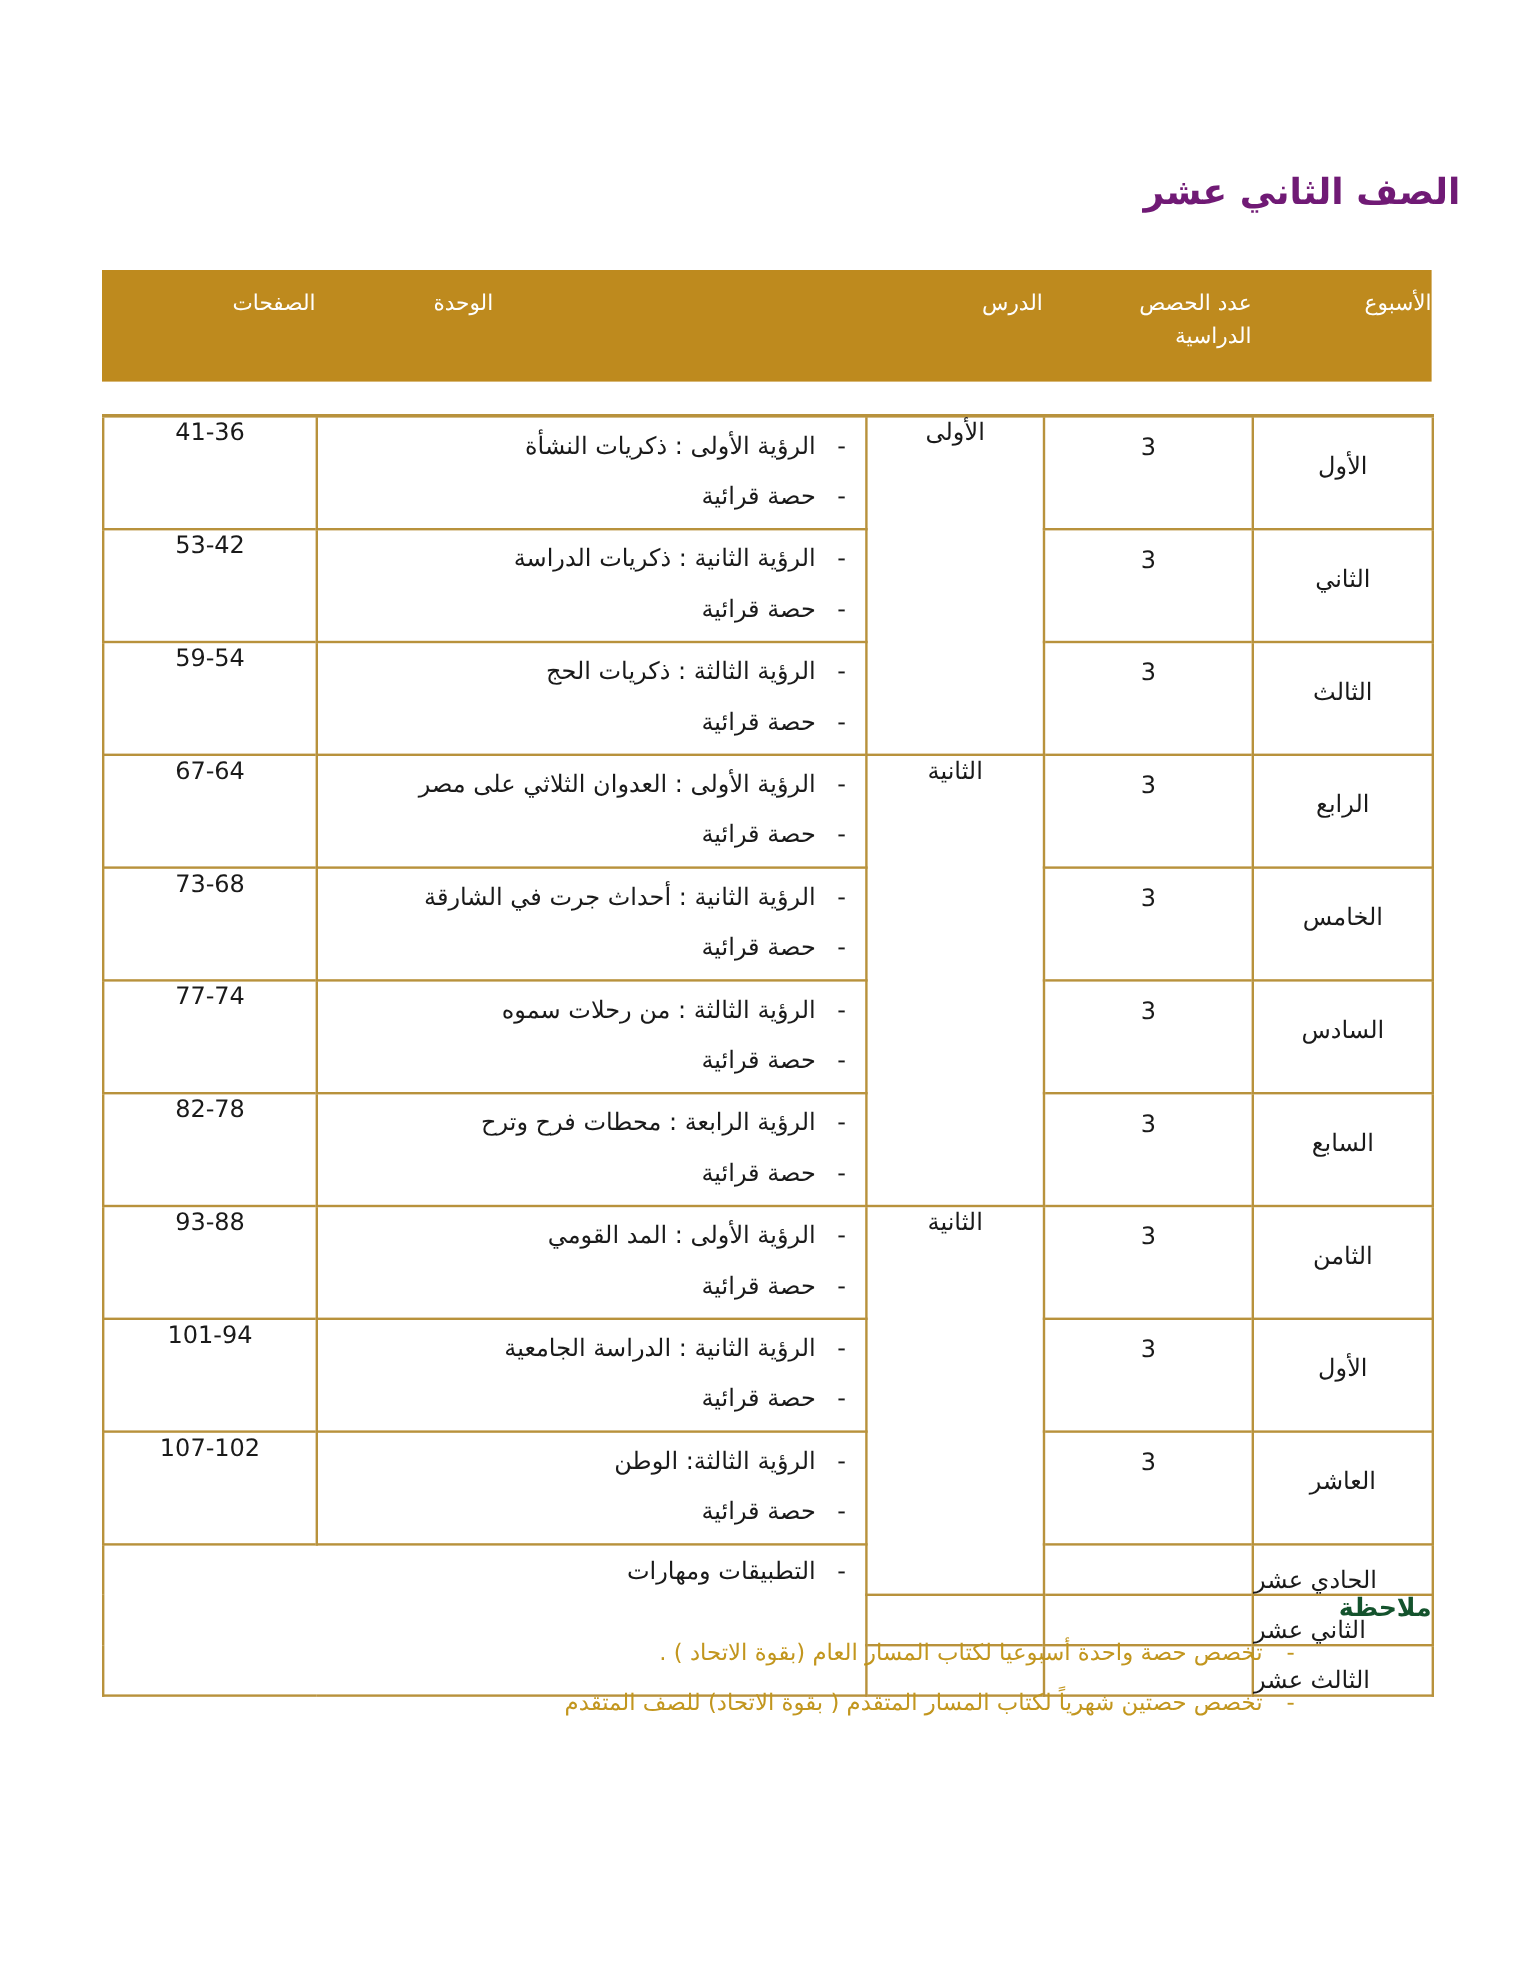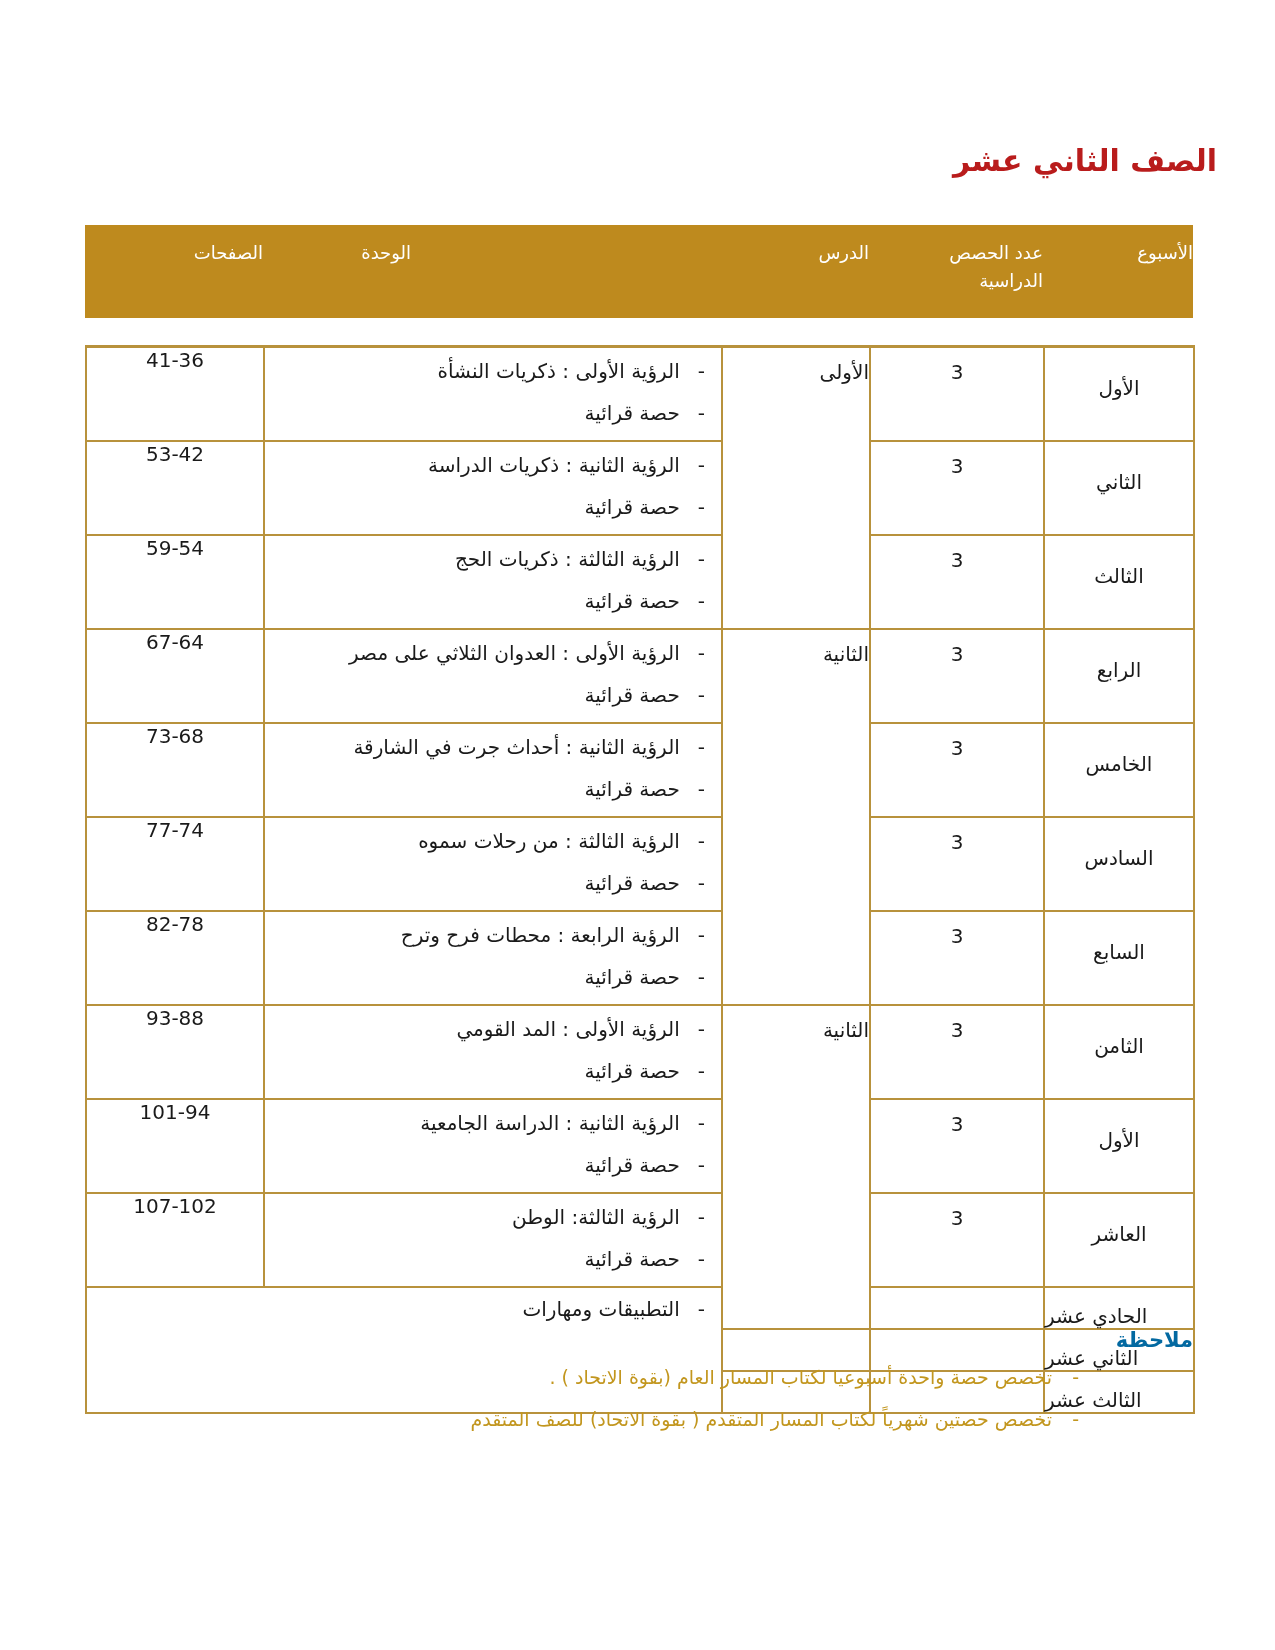--- a/index.html
+++ b/index.html
@@ -13,21 +13,21 @@
 
   .page-title {
     position: absolute;
     top: 143px;
     right: 58px;
     width: 400px;
     text-align: right;
     direction: rtl;
     font-size: 30px;
     font-weight: bold;
-    color: #b91c1c;
+    color: #701a75;
   }
 
   
   .head-band {
     position: absolute;
     top: 225px;
     left: 85px;
     width: 1108px;
     height: 93px;
     background: #be8a1e;
@@ -71,21 +71,21 @@
   col.c-count  { width: 174px; }
   col.c-unit   { width: 148px; }
   col.c-lesson { width: 458px; }
   col.c-pages  { width: 178px; }
 
   tr.row-tall  { height: 84px; }
   tr.row-short { height: 42px; }
 
   td.week  { text-align: center; padding-top: 28px; }
   td.count { text-align: center; padding-top: 12px; font-size: 19px; }
-  td.unit  { text-align: right; padding-top: 12px; }
+  td.unit  { text-align: center; }
   td.week-s { text-align: left; padding-top: 16px; }
 
   td.lesson { padding: 8px 16px 0 6px; }
   .lline {
     display: flex;
     flex-direction: row;
     direction: rtl;
     gap: 18px;
     line-height: 30px;
     margin-bottom: 12px;
@@ -99,21 +99,21 @@
   td.merged-bottom { padding: 6px 16px 0 6px; }
 
   
   .note-heading {
     position: absolute;
     top: 1328px;
     right: 82px;
     direction: rtl;
     font-size: 21px;
     font-weight: bold;
-    color: #0369a1;
+    color: #14532d;
   }
   .note-line {
     position: absolute;
     right: 196px;
     direction: rtl;
     display: flex;
     flex-direction: row;
     gap: 20px;
     font-size: 19px;
     color: #c2961e;

